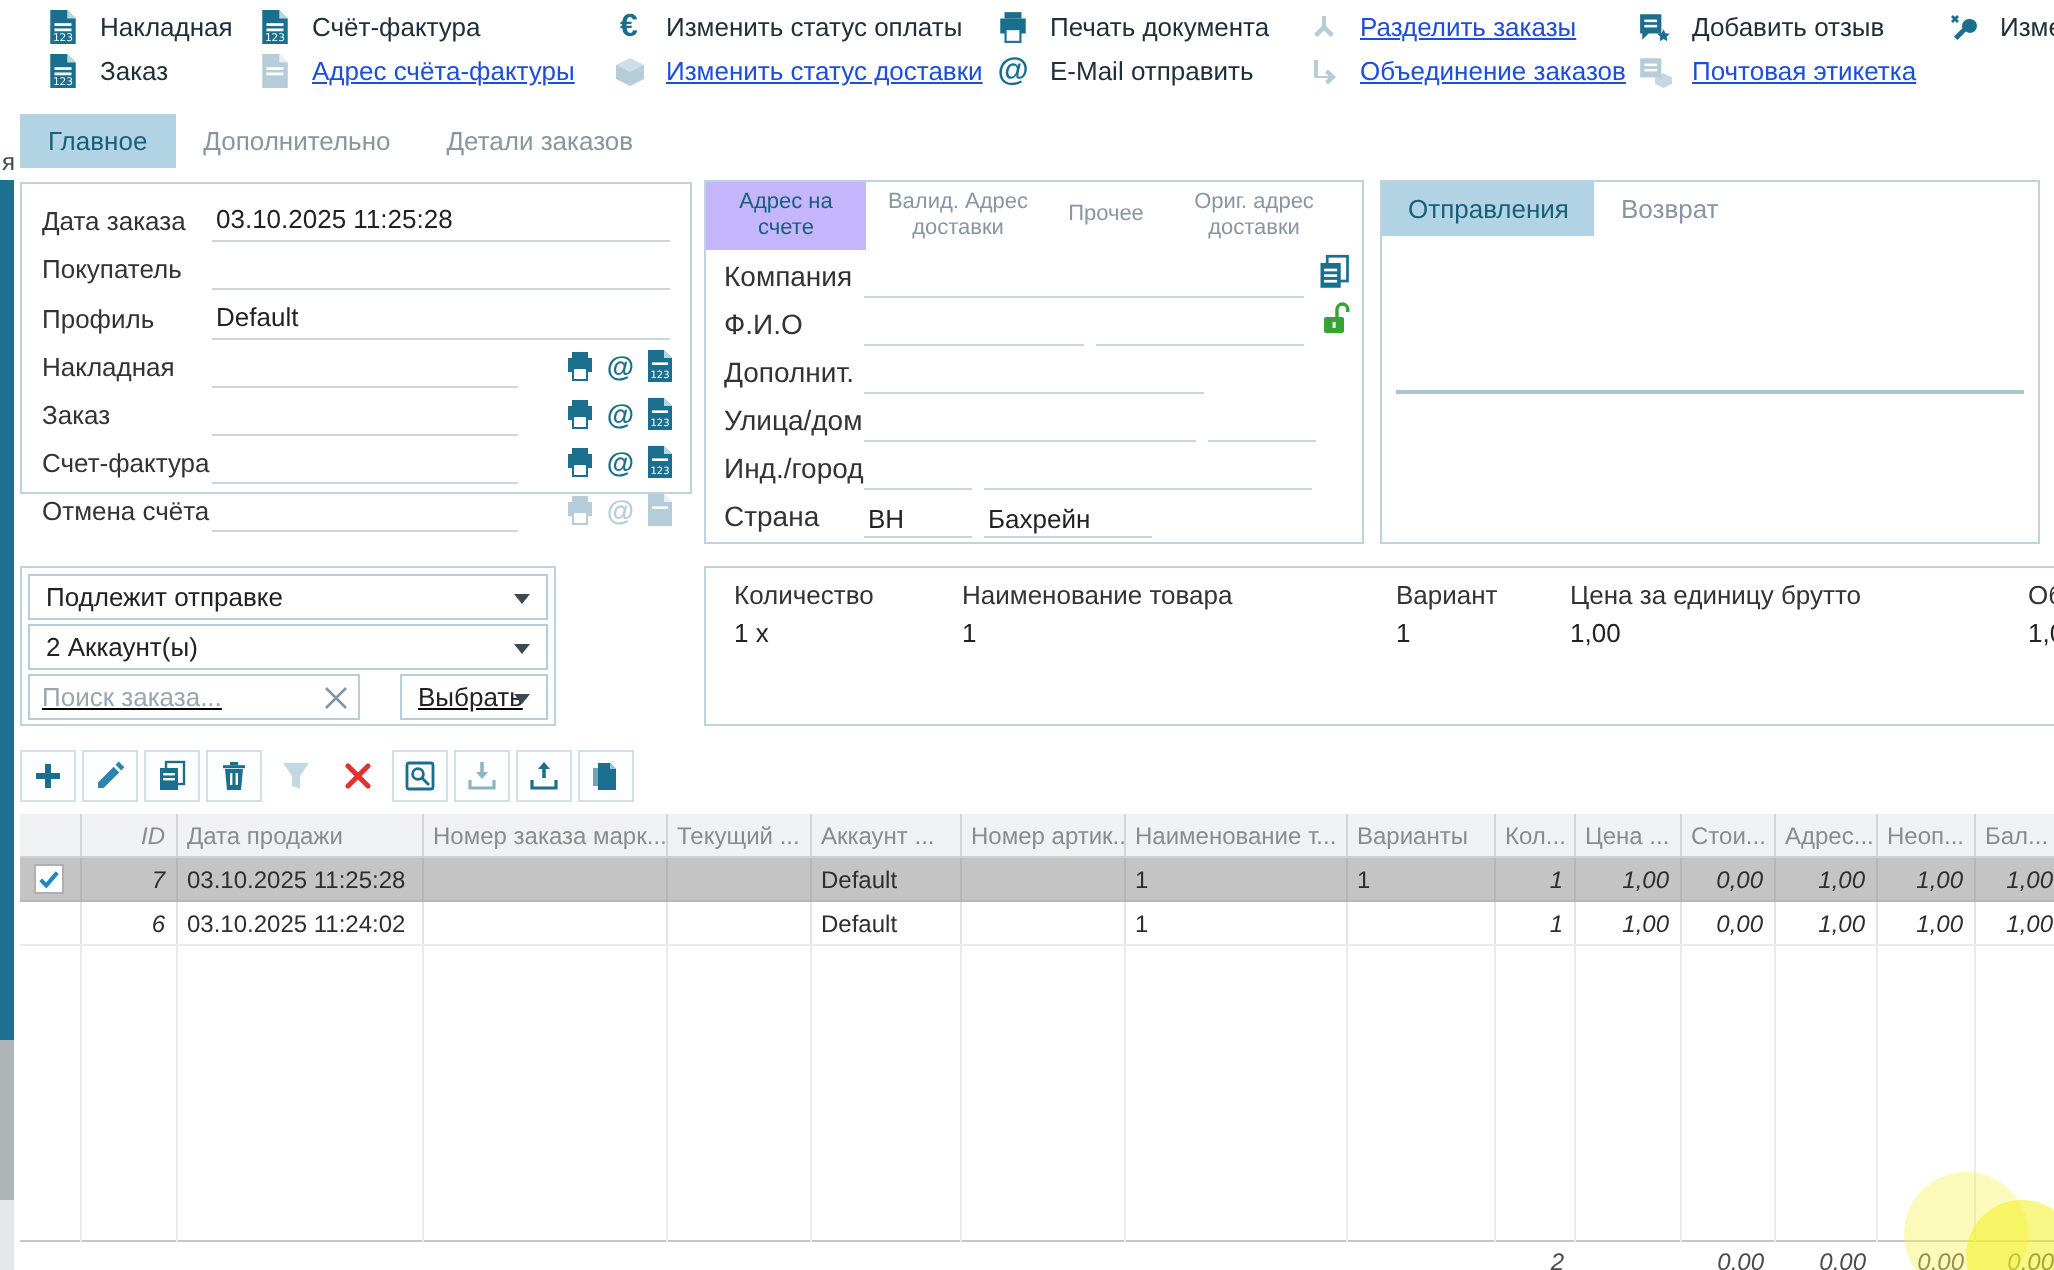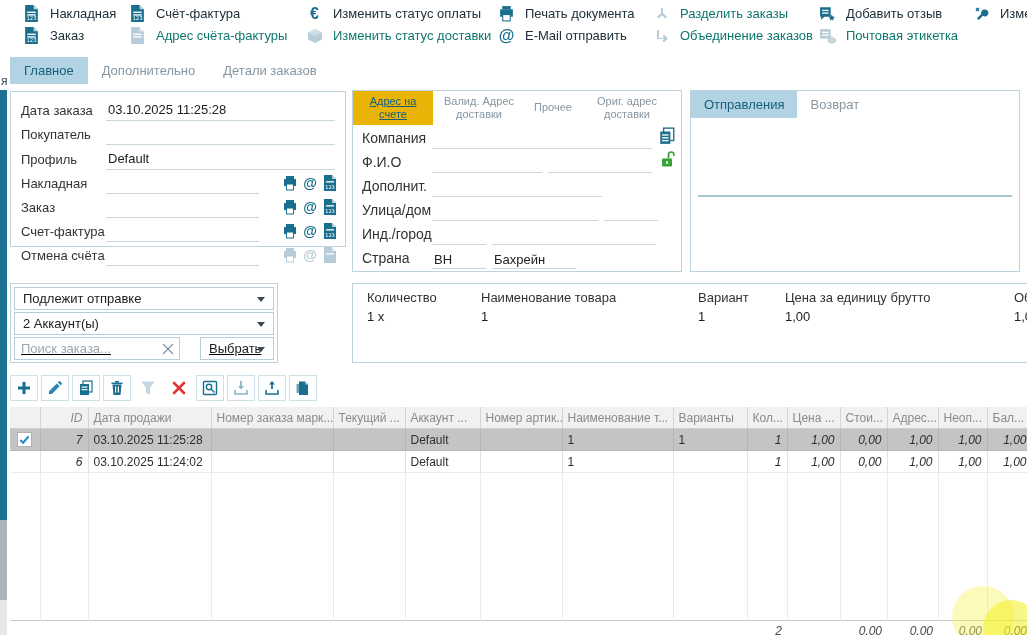--- a/index.html
+++ b/index.html
@@ -3,21 +3,21 @@
 <meta charset="utf-8">
 <style>
   html,body{margin:0;padding:0;background:#fff;}
   .screen{position:relative;width:1027px;height:635px;overflow:hidden;background:#fff;
     font-family:"Liberation Sans",sans-serif;-webkit-font-smoothing:antialiased;}
 
   
   .toolbar{position:absolute;left:0;top:0;width:100%;height:50px;background:#fff;}
   .tb-col{position:absolute;top:4px;display:flex;flex-direction:column;gap:3px;}
   .tb-item{display:flex;align-items:center;gap:9px;height:19px;font-size:13px;color:#20303a;white-space:nowrap;cursor:default;}
-  .tb-item.disabled{color:#0f766e;}
+  .tb-item.disabled{color:#1d4ed8;text-decoration:underline;}
   .ticon{width:19px;height:19px;flex:none;display:flex;align-items:center;justify-content:center;color:#1b6f8e;}
   .tb-item.disabled .ticon{color:#b6cdd9;}
   .glyph-icon{font-size:16px;font-weight:700;line-height:1;color:currentColor;}
 
   
   .strip-letter{position:absolute;left:1px;top:74px;font-size:12px;color:#3c4a52;}
   .strip-teal{position:absolute;left:0;top:90px;width:7px;height:430px;background:#1c7090;}
   .strip-gray{position:absolute;left:0;top:520px;width:7px;height:80px;background:#aeb4b8;}
   .strip-light{position:absolute;left:0;top:600px;width:7px;height:35px;background:#e5e8ea;}
 
@@ -34,21 +34,21 @@
   .ffield{flex:1;border-bottom:1px solid #c9d6dd;font-size:13px;color:#222;height:18px;padding:0 2px;white-space:nowrap;}
   .ffield.short{margin-right:76px;}
   .ficons{position:absolute;right:7px;bottom:3px;display:flex;gap:5px;align-items:center;color:#1b6f8e;}
   .ficons.dis{color:#b6cdd9;}
   .ficons .at{font-size:14px;font-weight:700;line-height:1;}
 
   #panel-address{left:352px;top:90px;width:330px;height:182px;}
   .addr-tabs{display:flex;height:34px;}
   .addr-tab{flex:none;display:flex;align-items:center;justify-content:center;text-align:center;
     font-size:11px;line-height:1.2;color:#8796a1;padding:0 3px;box-sizing:border-box;cursor:default;}
-  .addr-tab.active{background:#eab308;color:#186079;text-decoration:underline;}
+  .addr-tab.active{background:#c4b5fd;color:#186079;}
   .arow{display:flex;align-items:flex-end;height:24px;padding:0 0 0 9px;gap:6px;}
   .alabel{width:64px;flex:none;font-size:14px;color:#333;padding-bottom:3px;white-space:nowrap;}
   .afield{border-bottom:1px solid #c9d6dd;height:17px;font-size:13px;color:#222;padding:0 2px;box-sizing:border-box;white-space:nowrap;}
   .addr-icons{position:absolute;right:5px;top:36px;display:flex;flex-direction:column;gap:5px;align-items:center;}
 
   #panel-ship{left:690px;top:90px;width:330px;height:182px;}
   .ship-tabs{display:flex;height:27px;font-size:13px;}
   .ship-tab{padding:0 13px;display:flex;align-items:center;color:#8796a1;cursor:default;}
   .ship-tab.active{background:#b2d3e3;color:#186079;}
   .ship-sep{position:absolute;left:7px;right:7px;top:104px;height:2px;background:#a9c4d3;}

